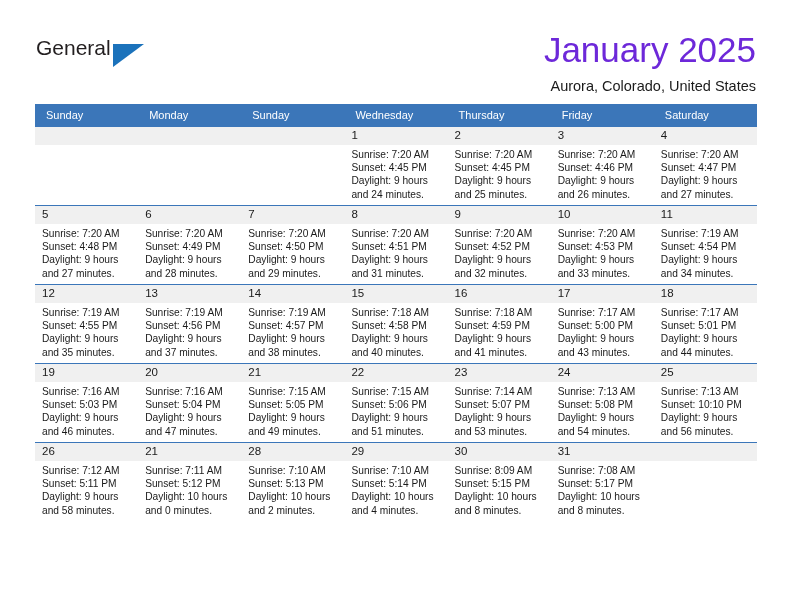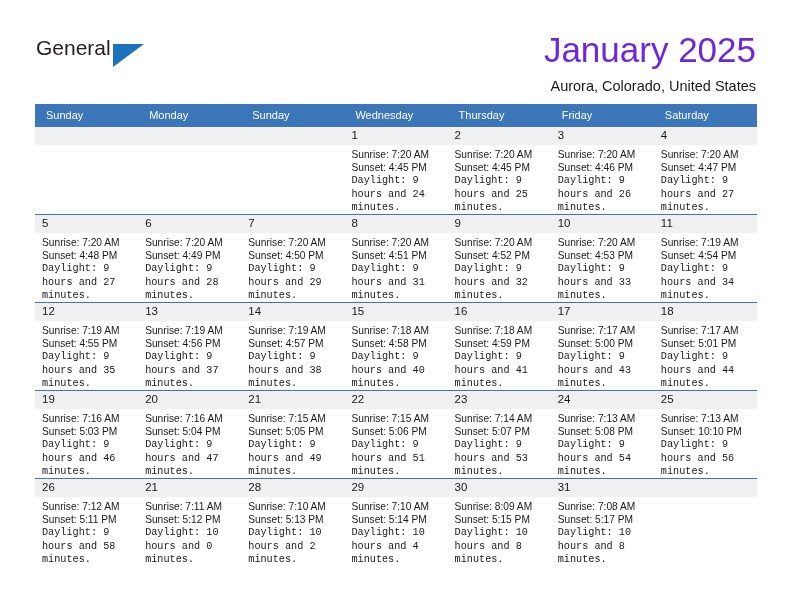--- a/index.html
+++ b/index.html
@@ -125,21 +125,21 @@
     font-size: 10.2px;
     line-height: 13.2px;
     color: #1a1a1a;
   }
   td.empty .daynum {
     background: #f0f0f0;
     color: transparent;
   }
   td.empty .cell-body { visibility: hidden; }
   .sr, .ss, .dl { white-space: nowrap; }
-  .dl { white-space: normal; font-family: Liberation Mono, monospace; }
+  .dl { white-space: normal; }
 </style>
 </head>
 <body>
 
 <div class="page">
 
   <div class="top">
     <div class="logo">
       <span class="logo-general">General</span>
       <span class="logo-tri"></span>

